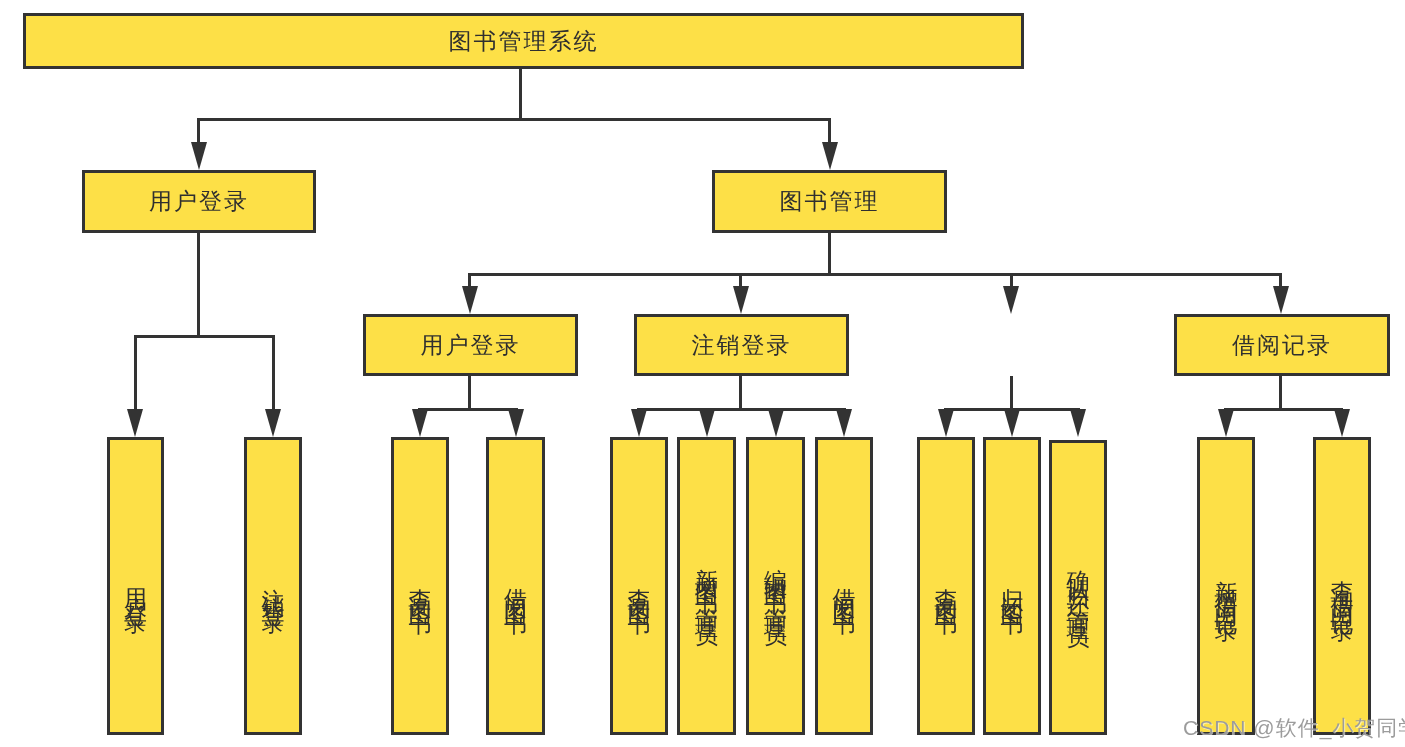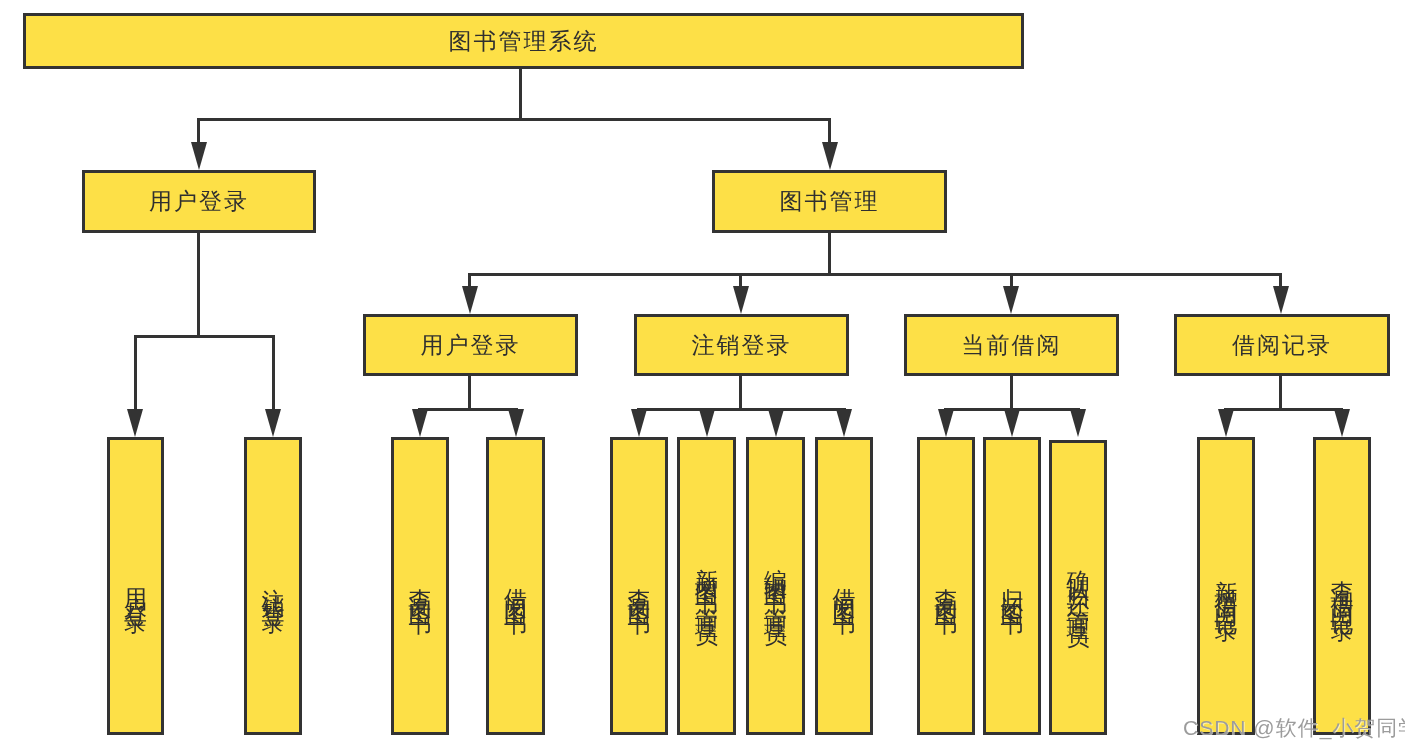--- a/index.html
+++ b/index.html
@@ -103,23 +103,20 @@
   <div class="arrow" style="left:1003px;top:286px"></div>
   <div class="vline" style="left:1279px;top:273px;height:16px"></div>
   <div class="arrow" style="left:1273px;top:286px"></div>
 
   <div class="node h" style="left:363px;top:314px;width:215px;height:62px">
     <span>用户登录</span>
   </div>
   <div class="node h" style="left:634px;top:314px;width:215px;height:62px">
     <span>注销登录</span>
   </div>
-  <div class="node h" style="left:904px;top:314px;width:215px;height:62px">
-    <span>当前借阅</span>
-  </div>
   <div class="node h" style="left:1174px;top:314px;width:216px;height:62px">
     <span>借阅记录</span>
   </div>
 
   <div class="vline" style="left:468px;top:376px;height:32px"></div>
   <div class="hline" style="left:418px;top:408px;width:100px"></div>
   <div class="vline" style="left:418px;top:408px;height:8px"></div>
   <div class="arrow" style="left:412px;top:409px"></div>
   <div class="vline" style="left:514px;top:408px;height:8px"></div>
   <div class="arrow" style="left:508px;top:409px"></div>

